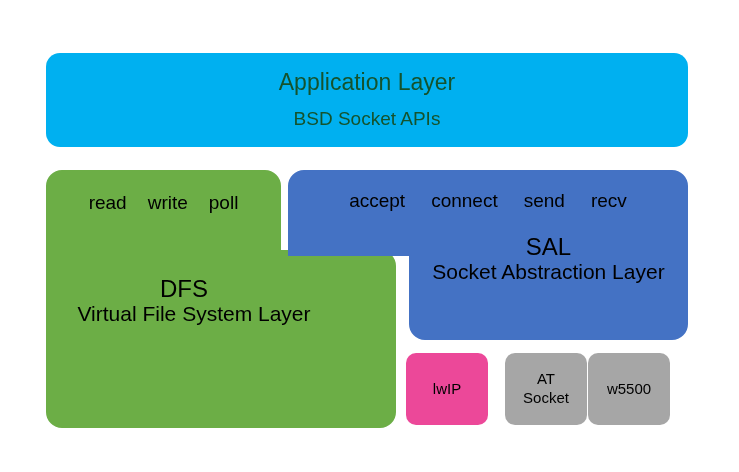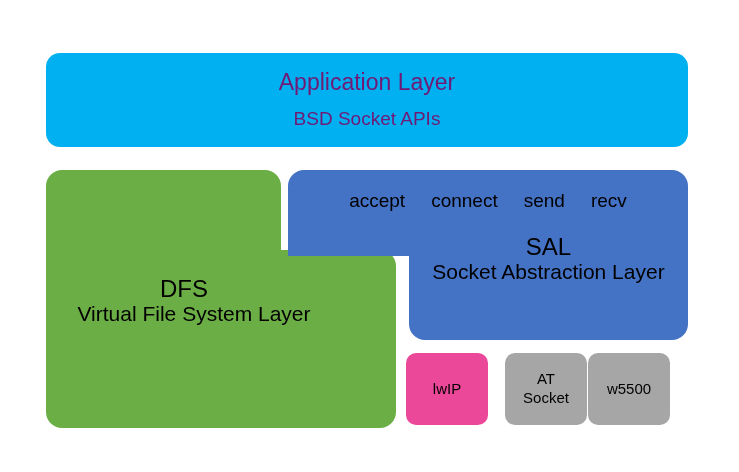--- a/index.html
+++ b/index.html
@@ -17,21 +17,21 @@
     background: #ffffff;
     overflow: hidden;
   }
   .layer-box {
     position: absolute;
     box-sizing: border-box;
     display: flex;
     flex-direction: column;
     align-items: center;
     justify-content: center;
-    color: #701a75;
+    color: #14532d;
   }
 
   
   #application-layer {
     left: 46px;
     top: 53px;
     width: 642px;
     height: 94px;
     background: #00B0F0;
     border-radius: 14px;
@@ -162,20 +162,25 @@
              L 688,324
              A 16,16 0 0 1 672,340
              L 425,340
              A 16,16 0 0 1 409,324
              L 409,256
              L 288,256
              L 288,186
              A 16,16 0 0 1 304,170 Z" fill="#4472C4"></path>
   </svg>
 
+  <div class="text-overlay" id="dfs-api-row">
+    <span>read</span>
+    <span>write</span>
+    <span>poll</span>
+  </div>
 
   <div class="text-overlay" id="sal-api-row">
     <span>accept</span>
     <span>connect</span>
     <span>send</span>
     <span>recv</span>
   </div>
 
   <div class="text-overlay" id="dfs-title-block">
     <div class="big">DFS</div>

